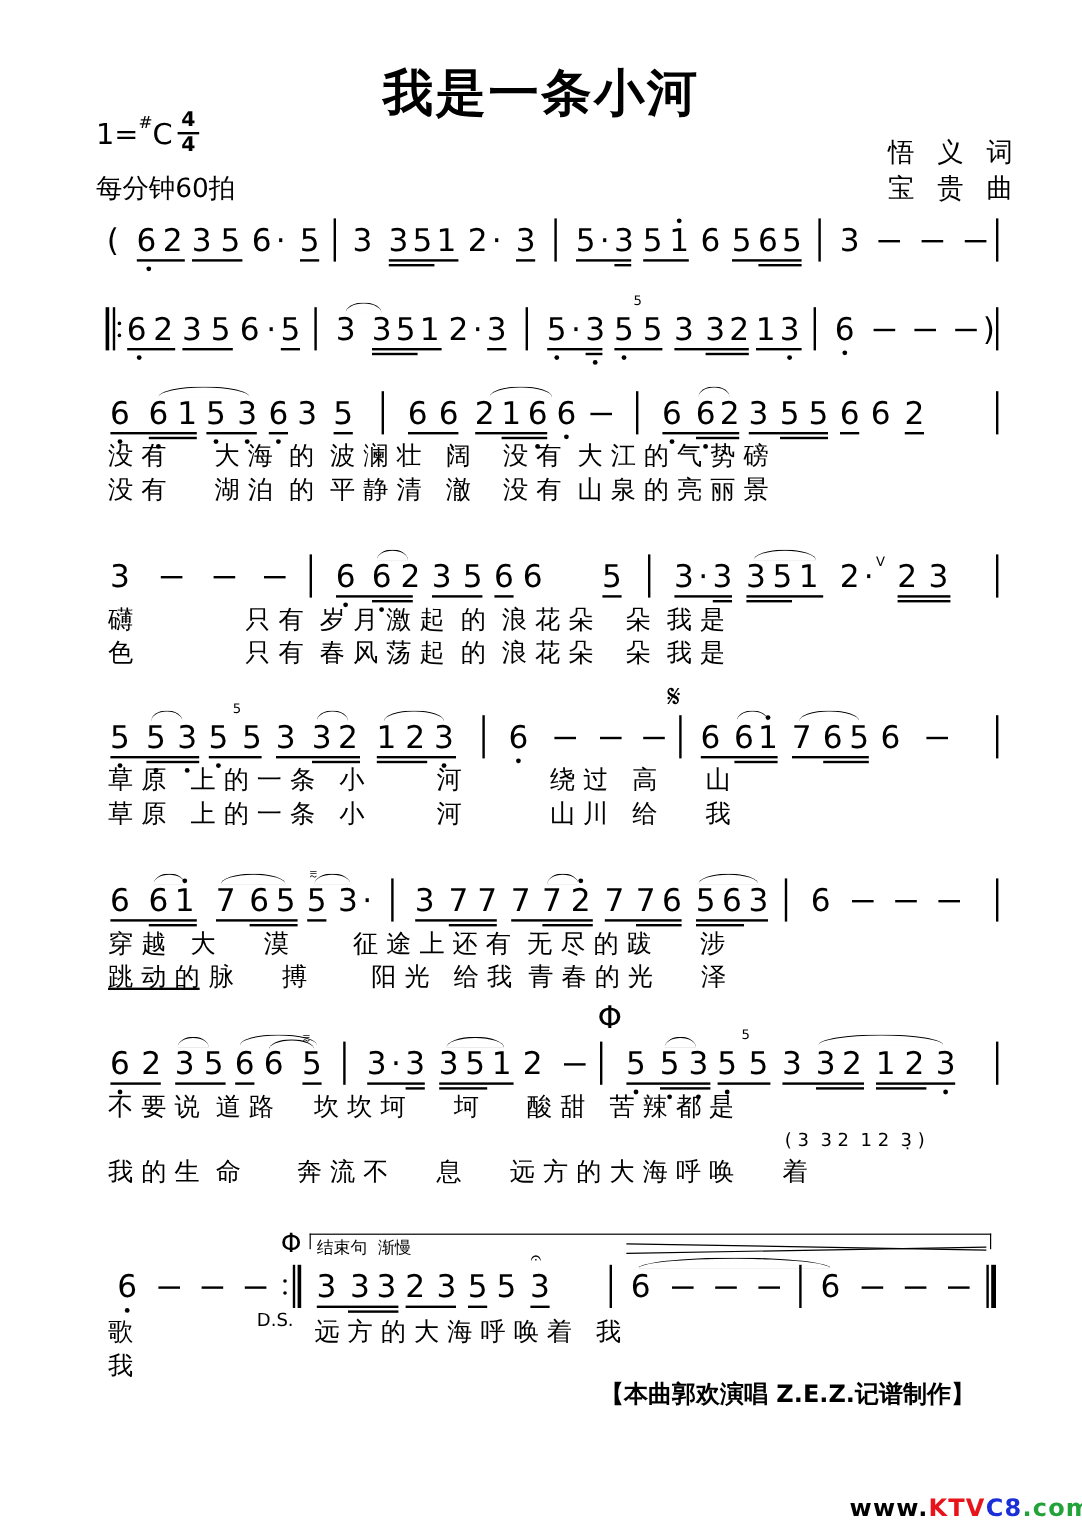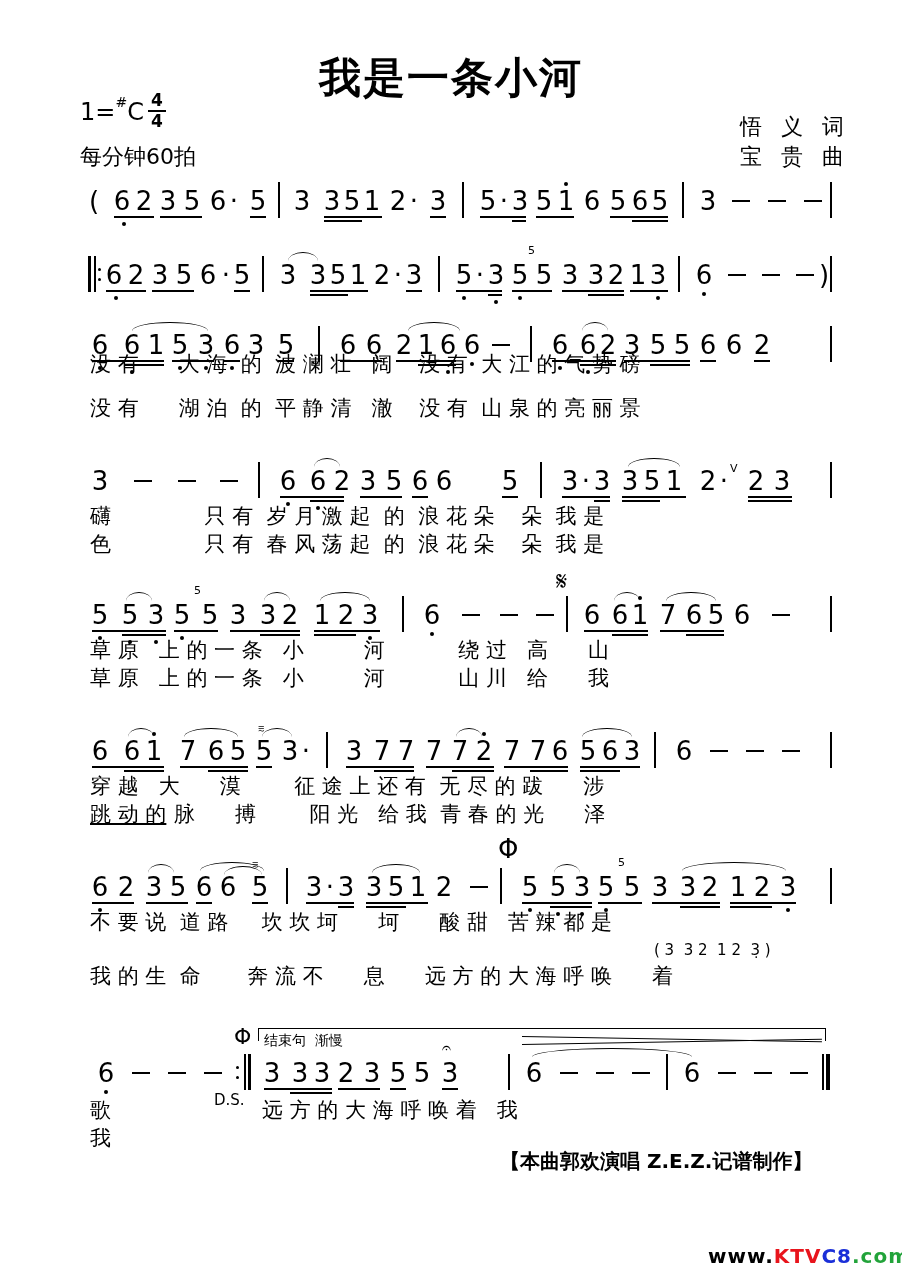--- a/index.html
+++ b/index.html
@@ -190,21 +190,21 @@
   <div class="slur" style="left:500px;top:-8px;width:26px"></div>
   <div class="ul" style="left:470px;top:30px;width:64px"></div>
     <div class="ul" style="left:498px;top:34px;width:36px"></div>
   <div class="ul" style="left:542px;top:30px;width:66px"></div>
     <div class="ul" style="left:568px;top:34px;width:40px"></div>
   <div class="ul" style="left:618px;top:30px;width:16px"></div>
     <div class="ul" style="left:672px;top:30px;width:16px"></div>
   <div class="dot" style="left:476px;top:36px"></div>
     <div class="dot" style="left:504px;top:40px"></div>
   <div class="bar" style="left:748px"></div>
-  <div class="lyr" style="left:8px;top:22px">没 有      大 海  的  波 澜 壮   阔    没 有  大 江 的 气 势 磅</div>
+  <div class="lyr" style="left:8px;top:38px">没 有      大 海  的  波 澜 壮   阔    没 有  大 江 的 气 势 磅</div>
   <div class="lyr" style="left:8px;top:66px">没 有      湖 泊  的  平 静 清   澈    没 有  山 泉 的 亮 丽 景</div>
 </div>
 
 <div class="row" style="top:466px">
   <span class="n" style="left:8px">3</span>
   <div class="dash" style="left:52px"></div>
     <div class="dash" style="left:96px"></div>
     <div class="dash" style="left:138px"></div>
   <div class="bar" style="left:176px"></div>
   <span class="n" style="left:196px">6</span>

